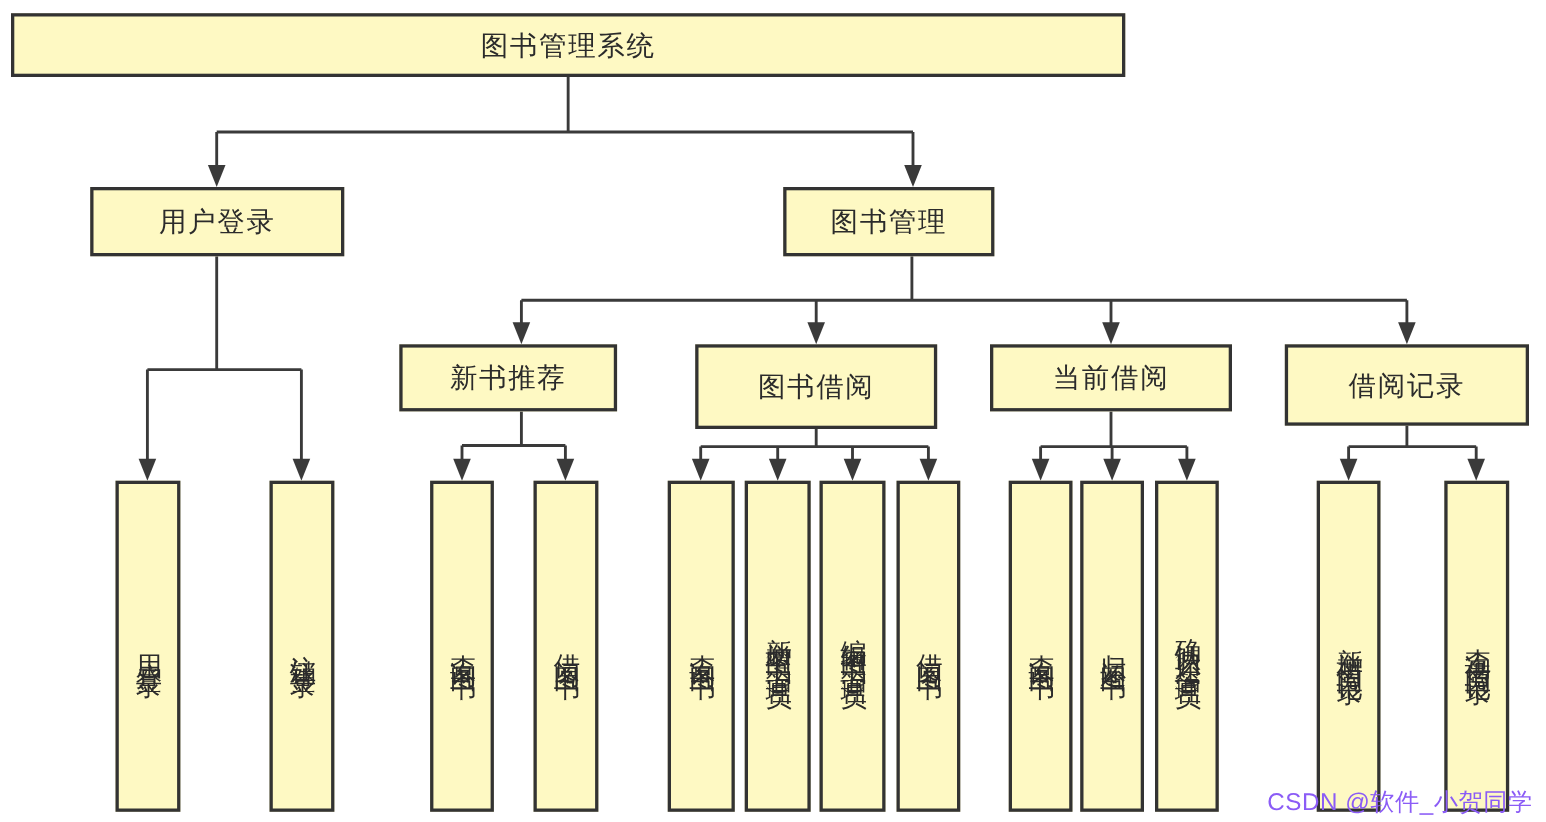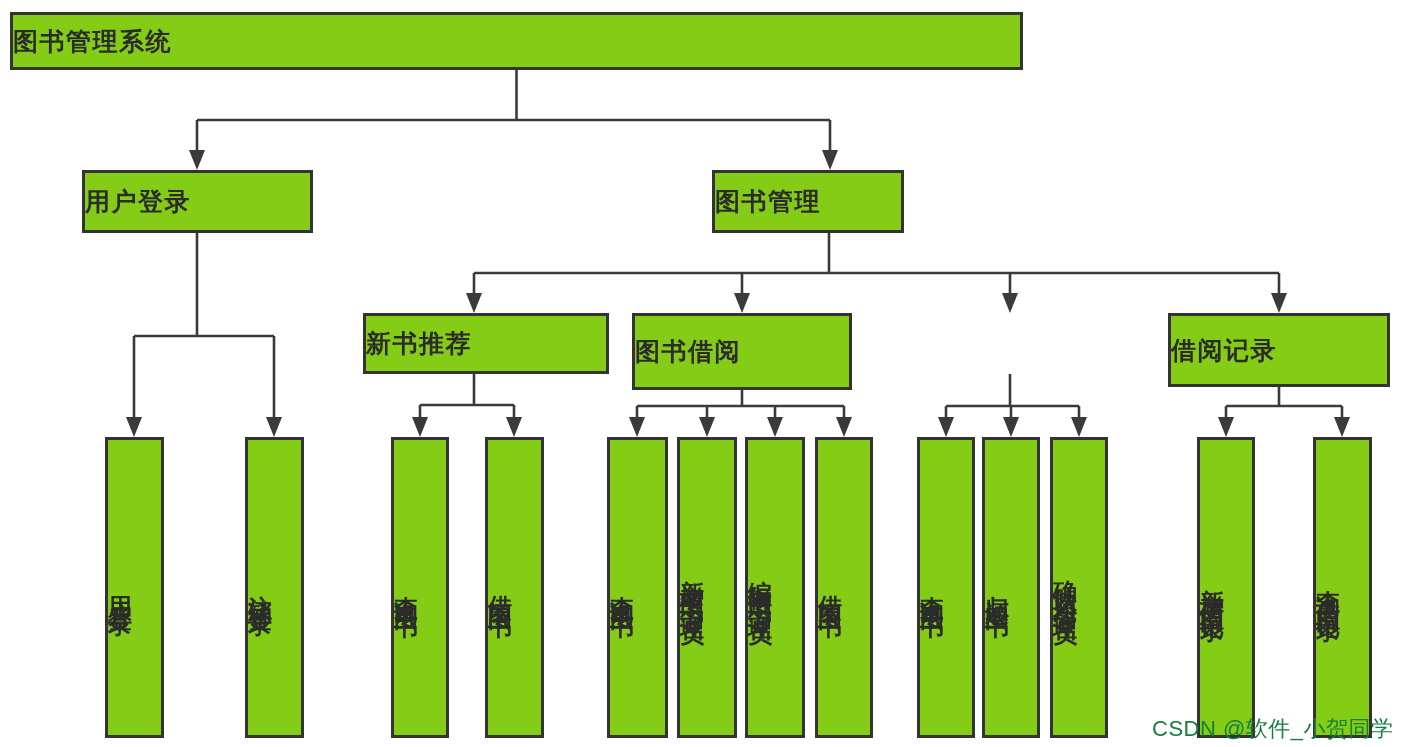--- a/index.html
+++ b/index.html
@@ -12,40 +12,40 @@
     color:#2b2b2b;
     overflow:hidden;
   }
   .wires{position:absolute;left:0;top:0;}
   .wire{fill:none;stroke:#3a3a3a;stroke-width:2.6px;}
   .arrow{fill:#3a3a3a;stroke:none;}
   .box{
     position:absolute;
     box-sizing:border-box;
     border:3px solid #333333;
-    background:#84cc16;
+    background:#fef9c3;
     display:flex;
     align-items:center;
-    font-weight:bold;
+    justify-content:center;
   }
   .box.h{font-size:25px;letter-spacing:1.5px;}
   .box.h span{white-space:nowrap;}
   .box.v span{
     writing-mode:vertical-rl;
     text-orientation:mixed;
     font-size:24px;
     letter-spacing:6px;
     line-height:1;
     white-space:nowrap;
   }
   .watermark{
     position:absolute;
     left:1152px;top:714px;
     font-size:22px;
-    color:#15803d;
+    color:#8b5cf6;
     letter-spacing:0.5px;
     white-space:nowrap;
   }
 </style>
 </head>
 <body>
 
 <div class="canvas">
 
   <svg class="wires" width="1405" height="747" viewBox="0 0 1405 747">
@@ -81,25 +81,28 @@
     <span>图书管理系统</span>
   </div>
 
   <div class="box h" style="left:82px;top:170px;width:231px;height:63px">
     <span>用户登录</span>
   </div>
   <div class="box h" style="left:712px;top:170px;width:192px;height:63px">
     <span>图书管理</span>
   </div>
 
-  <div class="box h" style="left:363px;top:313px;width:246px;height:61px">
+  <div class="box h" style="left:363px;top:313px;width:198px;height:61px">
     <span>新书推荐</span>
   </div>
   <div class="box h" style="left:632px;top:313px;width:220px;height:77px">
     <span>图书借阅</span>
+  </div>
+  <div class="box h" style="left:900px;top:313px;width:220px;height:61px">
+    <span>当前借阅</span>
   </div>
   <div class="box h" style="left:1168px;top:313px;width:222px;height:74px">
     <span>借阅记录</span>
   </div>
 
   <div class="box v" style="left:105px;top:437px;width:59px;height:301px">
     <span>用户登录</span>
   </div>
   <div class="box v" style="left:245px;top:437px;width:59px;height:301px">
     <span>注销登录</span>

